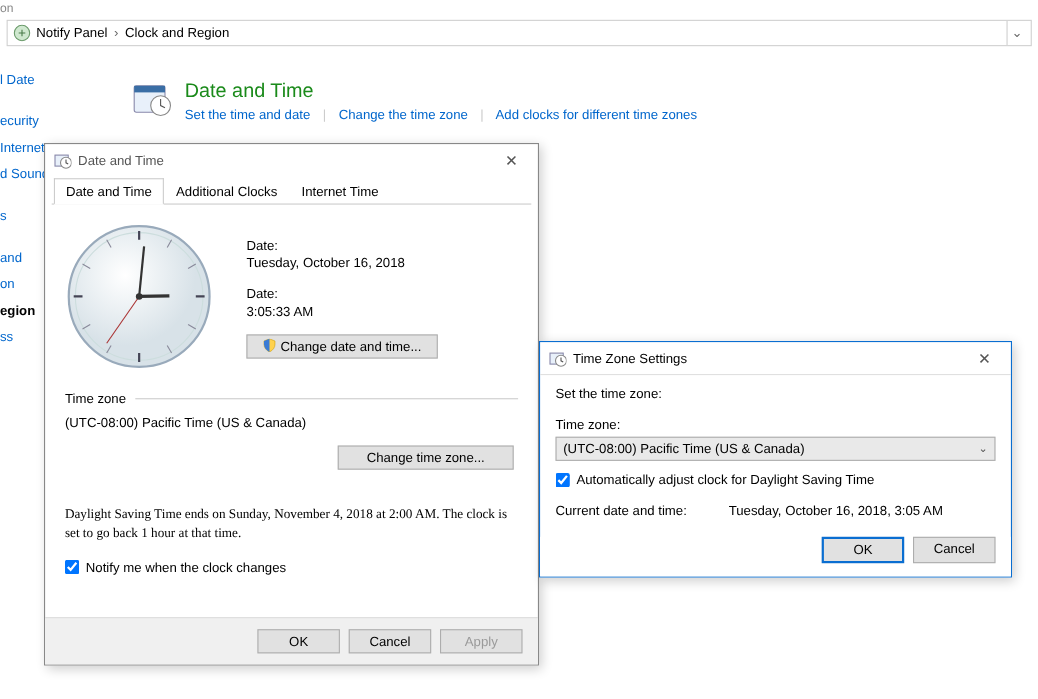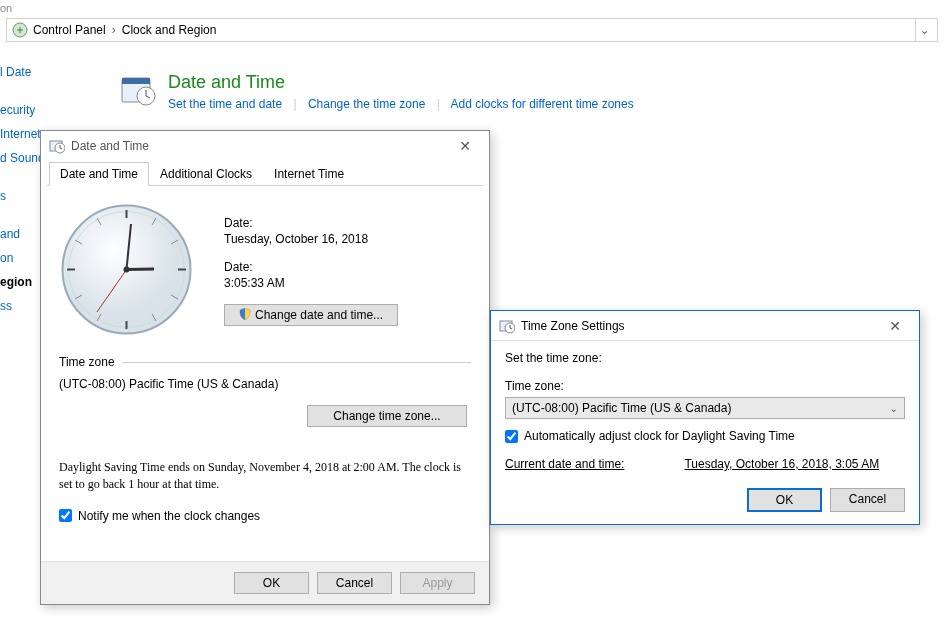--- a/index.html
+++ b/index.html
@@ -49,37 +49,37 @@
 .checkbox-row input { width:13px; height:13px; }
 .dialog-footer { border-top: 1px solid #ddd; padding: 10px 14px; display: flex; justify-content: flex-end; gap: 8px; background:#f0f0f0; position:absolute; bottom:0; left:0; right:0;}
 #dt-dialog .dialog-footer { background:#f0f0f0; }
 
 #tz-dialog { left: 490px; top: 310px; width: 430px; height: 215px; border: 1px solid #0a6ed1; }
 #tz-dialog .dialog-titlebar { border-bottom: 1px solid #e0e0e0;}
 #tz-dialog .dialog-body { padding: 10px 14px; }
 #tz-dialog .instr { margin-bottom: 14px; }
 .tz-select { width: 100%; border: 1px solid #adadad; background: #e9e9e9; padding: 3px 6px; font-size: 12px; display:flex; justify-content:space-between; align-items:center; cursor:pointer; margin-bottom:10px;}
 .tz-select .chev { font-size:10px; color:#555;}
-.current-dt-row { display:flex; gap: 60px; margin-top: 14px; text-decoration: underline;}
+.current-dt-row { display:flex; gap: 38px; margin-top: 14px;}
 #tz-dialog .dialog-footer { background:#fff; border-top:none; padding: 0 14px 12px 0;}
 #tz-dialog .btn.primary { border: 2px solid #0a6ed1; background:#e1e1e1;}
 </style>
 </head>
 <body>
 
 <div class="top-text">on</div>
 
 <div class="breadcrumb-bar">
   <span class="bc-icon">
     <svg viewBox="0 0 16 16" width="16" height="16">
         <circle cx="8" cy="8" r="7" fill="#cfe8cf" stroke="#6a9a6a"></circle>
         <path d="M5 8h6M8 5v6" stroke="#4a7a4a" stroke-width="1"></path>
       </svg>
   </span>
-  <span class="bc-link">Control Panel</span>
+  <span class="bc-link">Notify Panel</span>
   <span class="sep">›</span>
   <span class="bc-link">Clock and Region</span>
   <span class="bc-drop">⌄</span>
 </div>
 
 <div class="sidebar">
   <a href="#">l Date</a>
   <a href="#" style="margin-top:14px">ecurity</a>
   <a href="#">Internet</a>
   <a href="#">d Sound</a>

